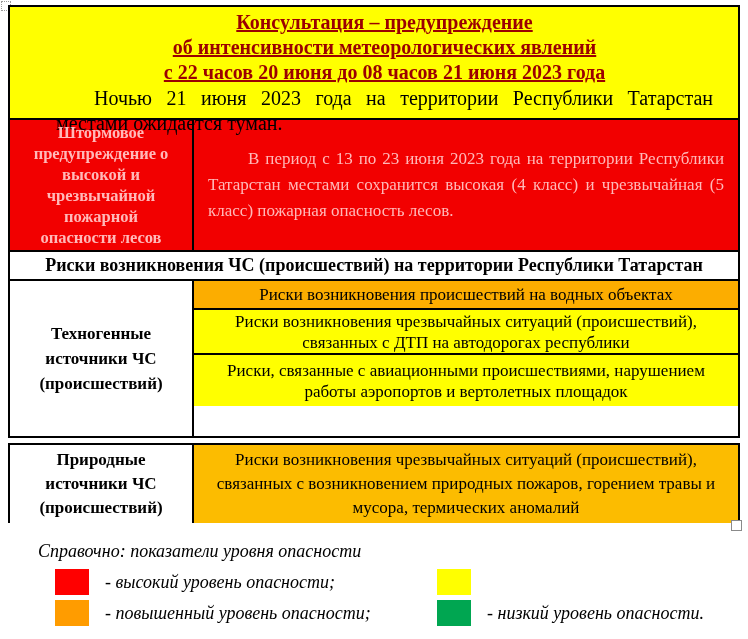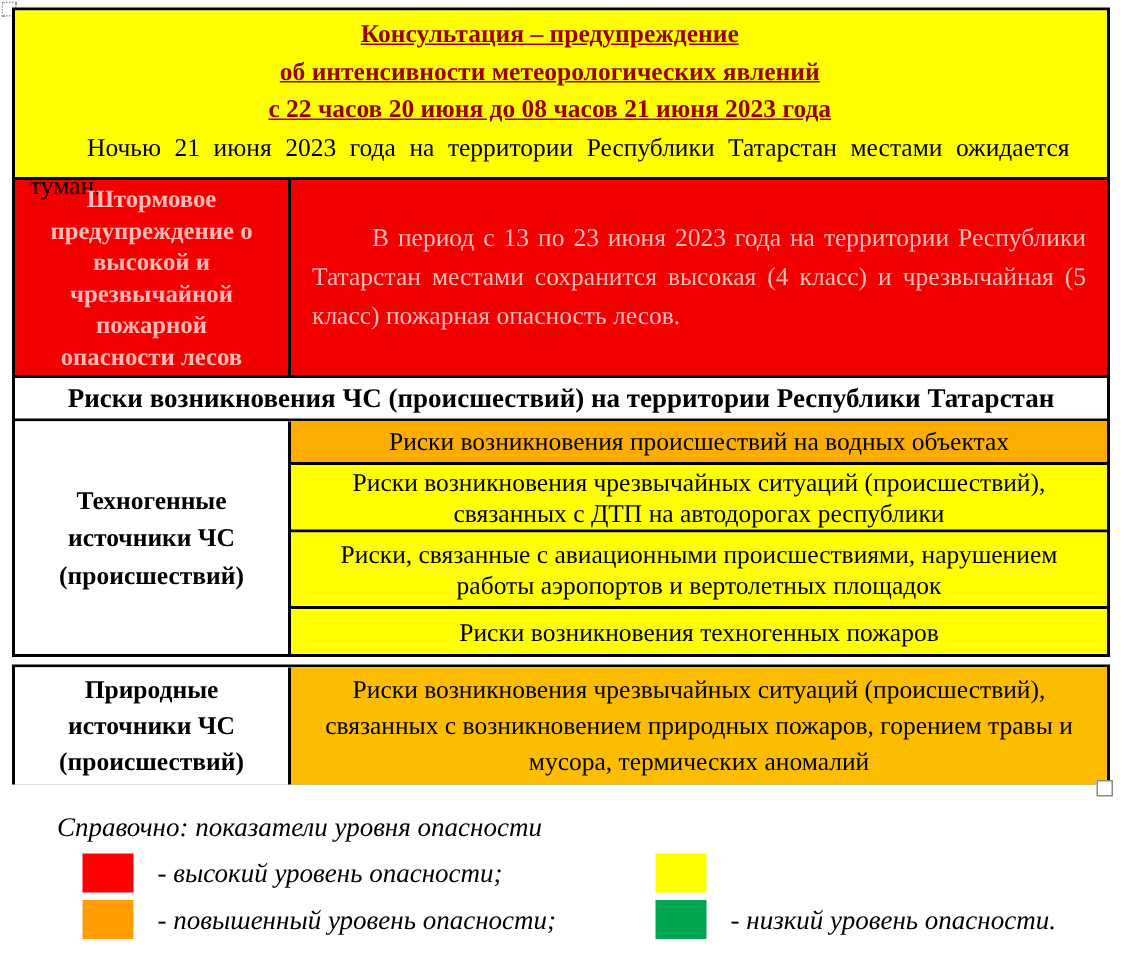--- a/index.html
+++ b/index.html
@@ -25,21 +25,21 @@
     width:184px;flex:0 0 184px;
     border-right:2px solid #000;
     display:flex;align-items:center;justify-content:center;
     text-align:center;font-weight:bold;
     padding:2px 8px;
   }
   .right-col{flex:1 1 auto;min-width:0;}
   
   .row-weather{height:113px;border-bottom:2px solid #000;background:#FFFF00;}
   .row-weather .left-col{color:#9B0000;font-size:17px;line-height:24px;}
-  .weather-right{padding:3px 25px 2px 10px;font-size:17px;}
+  .weather-right{padding:3px 25px 2px 10px;font-size:20px;margin-left:36px;}
   .weather-title{color:#9B0000;font-weight:bold;text-align:center;line-height:25px;}
   .weather-title span{display:inline;text-decoration:underline;}
   .weather-title div{line-height:25px;}
   .weather-body{
     color:#000;text-align:justify;text-indent:38px;line-height:25px;margin-top:1px;
   }
   
   .row-storm{height:132px;border-bottom:2px solid #000;background:#F20000;}
   .row-storm .left-col{color:#FFB9B9;font-size:16.5px;line-height:21px;padding:2px 14px;}
   .storm-right{
@@ -128,21 +128,20 @@
   </div>
 
   <div class="band">Риски возникновения ЧС (происшествий) на территории Республики Татарстан</div>
 
   <div class="row row-tech">
     <div class="cell left-col">Техногенные источники ЧС (происшествий)</div>
     <div class="cell right-col">
       <div class="risk risk-0" style="background-color: rgb(252, 173, 0);">Риски возникновения происшествий на водных объектах</div>
       <div class="risk risk-1" style="background-color: rgb(255, 255, 0);">Риски возникновения чрезвычайных ситуаций (происшествий), связанных с ДТП на автодорогах республики</div>
       <div class="risk risk-2" style="background-color: rgb(255, 255, 0);">Риски, связанные с авиационными происшествиями, нарушением работы аэропортов и вертолетных площадок</div>
-      <div class="risk risk-3" style="background-color: rgb(255, 255, 0);">Риски возникновения техногенных пожаров</div>
     </div>
   </div>
 </div>
 
 <div class="tbl" id="tbl-natural">
   <div class="row row-natural">
     <div class="cell left-col">Природные источники ЧС (происшествий)</div>
     <div class="cell right-col natural-right" style="background-color: rgb(252, 188, 0);">Риски возникновения чрезвычайных ситуаций (происшествий), связанных с возникновением природных пожаров, горением травы и мусора, термических аномалий</div>
   </div>
 </div>

